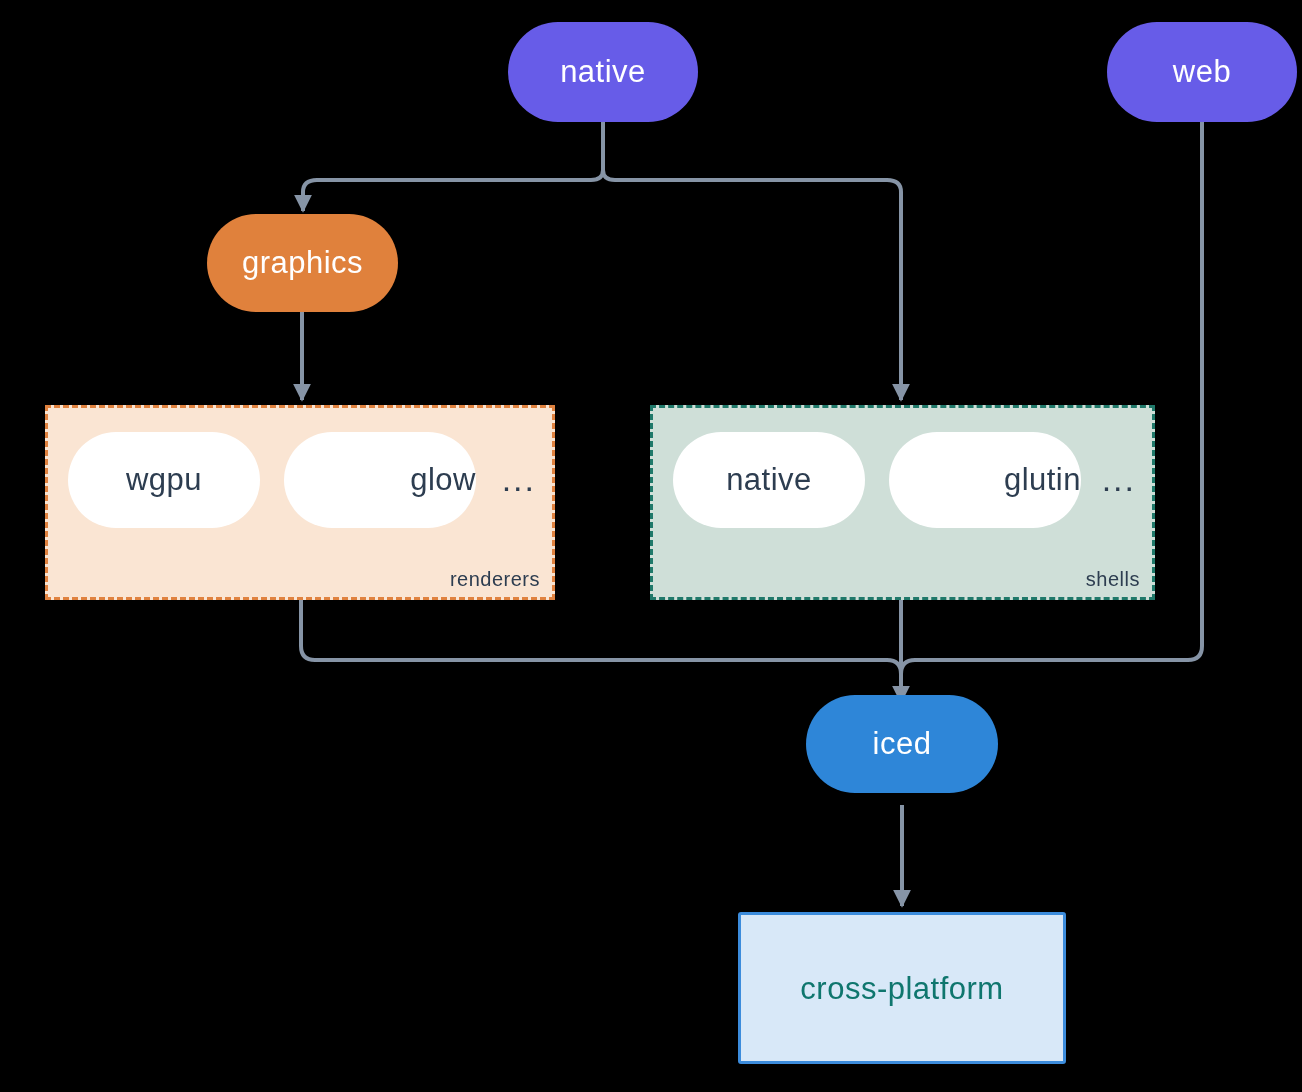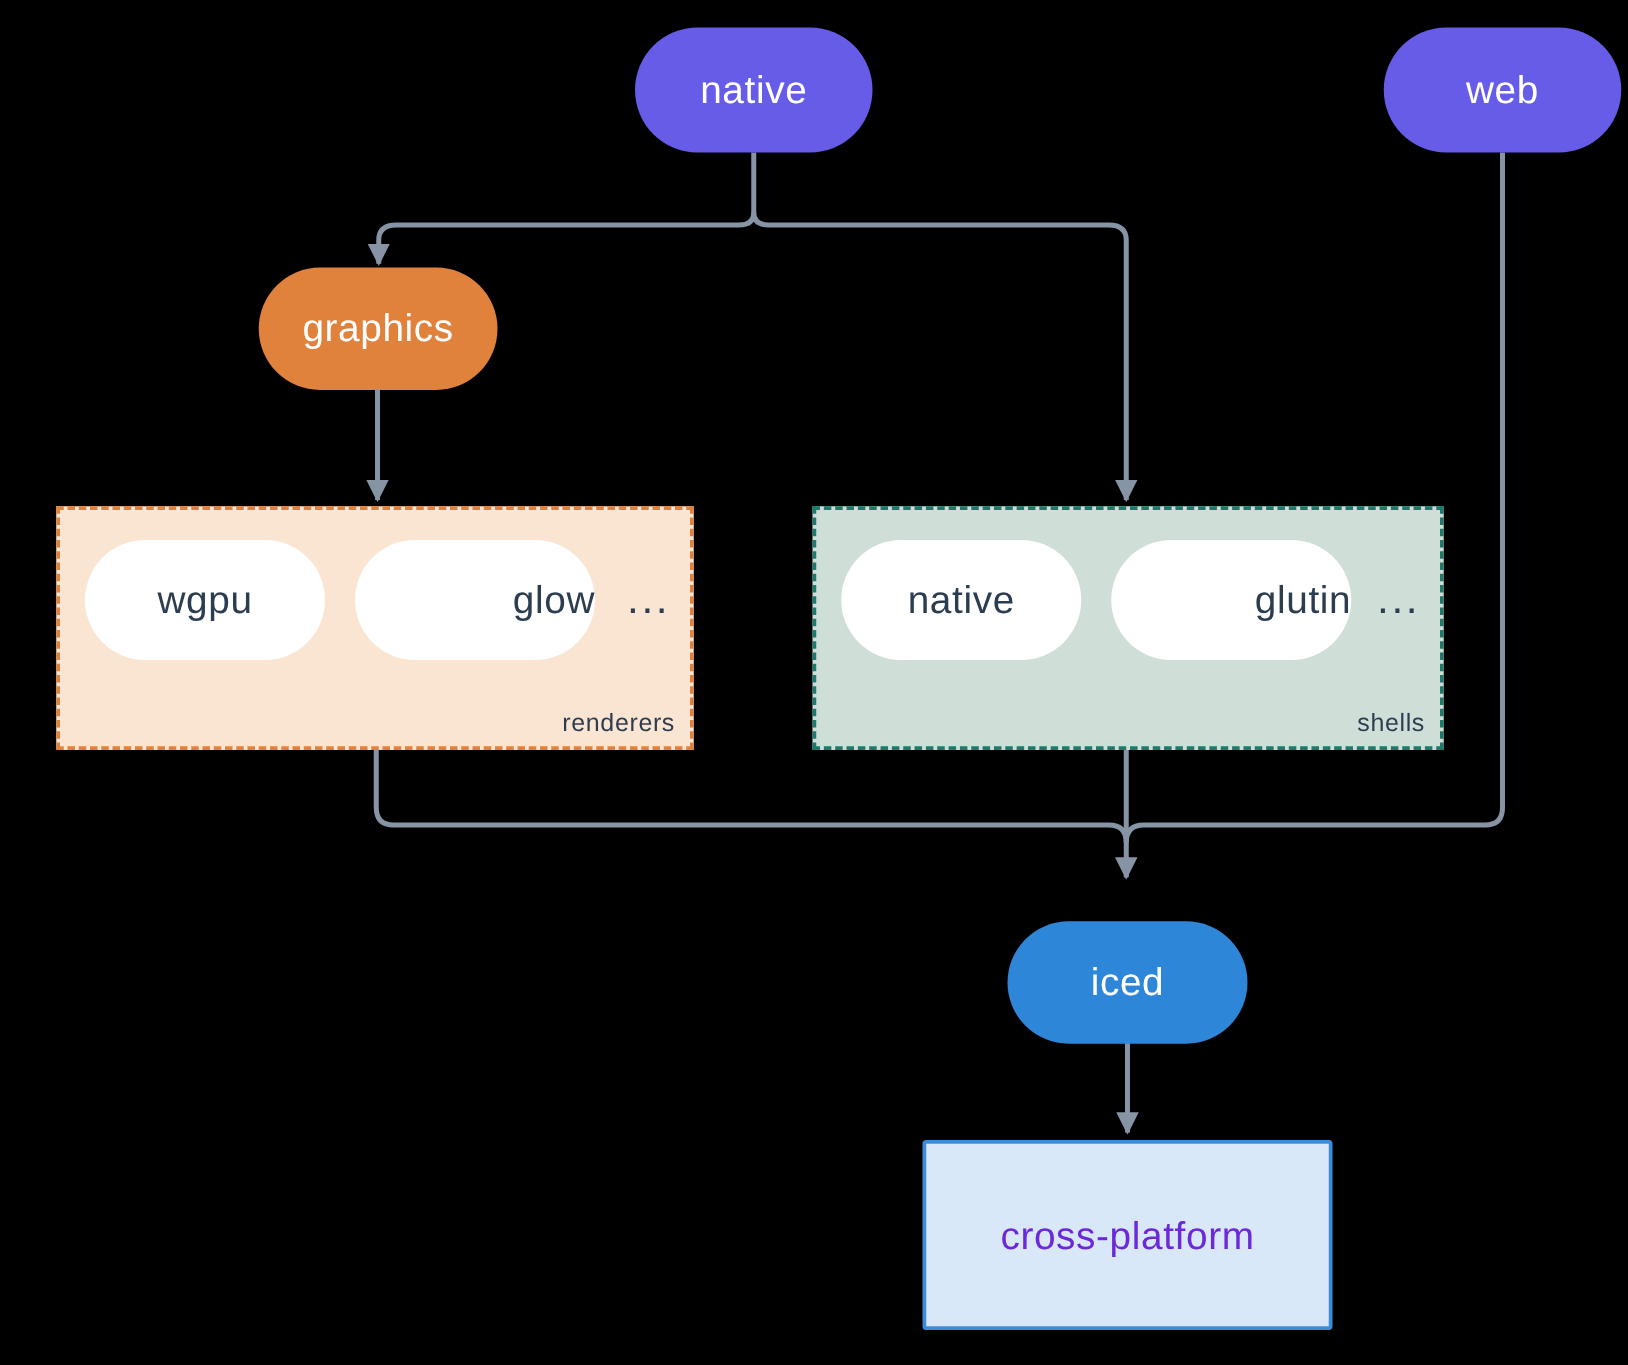--- a/index.html
+++ b/index.html
@@ -25,21 +25,21 @@
     justify-content: center;
     border-radius: 50px;
     color: #ffffff;
     font-size: 31px;
     letter-spacing: 0.5px;
     box-sizing: border-box;
   }
   .pill-native   { left: 488px;  top: 22px;  width: 190px; height: 100px; background: #675ce8; }
   .pill-web      { left: 1087px; top: 22px;  width: 190px; height: 100px; background: #675ce8; }
   .pill-graphics { left: 187px;  top: 214px; width: 191px; height: 98px;  background: #e0813c; }
-  .pill-iced     { left: 786px;  top: 737px; width: 192px; height: 98px;  background: #2e86d8; }
+  .pill-iced     { left: 786px;  top: 695px; width: 192px; height: 98px;  background: #2e86d8; }
   .pill-white {
     background: #ffffff;
     color: #2d3d50;
     border-radius: 48px;
     width: 192px; height: 96px;
     top: 24px;
   }
   .group {
     position: absolute;
     box-sizing: border-box;
@@ -77,21 +77,21 @@
     left: 718px; top: 912px;
     width: 328px; height: 152px;
     box-sizing: border-box;
     background: #d8e8f8;
     border: 3px solid #3c8cdc;
     border-radius: 3px;
     display: flex;
     flex-direction: column;
     align-items: center;
     justify-content: center;
-    color: #6d28d9;
+    color: #0f766e;
     font-size: 31px;
     line-height: 47px;
     letter-spacing: 0.5px;
     text-align: center;
     gap: 42px;
   }
 </style>
 </head>
 <body>
 

